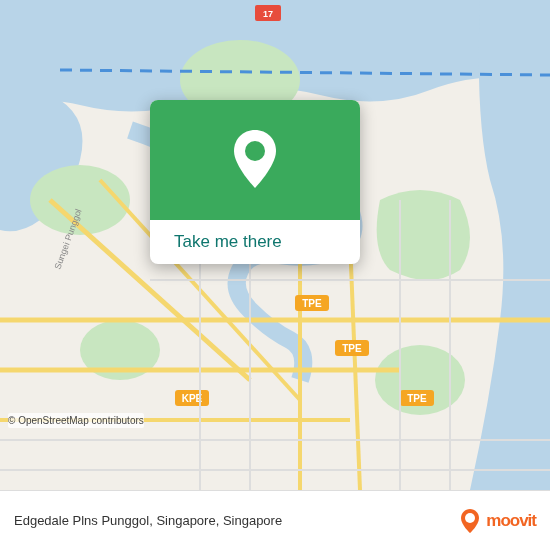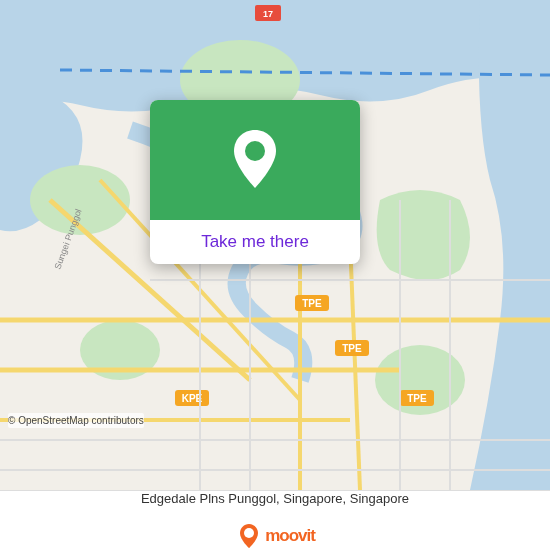--- a/index.html
+++ b/index.html
@@ -43,38 +43,37 @@
 
     #popup-green {
       background-color: #3aaa5c;
       height: 120px;
       display: flex;
       align-items: center;
       justify-content: center;
     }
 
     #popup-label {
-      padding: 12px 8px;
-      text-align: center;
+      padding: 12px 24px;
+      text-align: left;
       font-size: 17px;
       font-weight: 500;
-      color: #6d28d9;
+      color: #0f766e;
       cursor: pointer;
     }
 
     #bottom-bar {
       width: 550px;
       height: 60px;
       background: white;
       border-top: 1px solid #ddd;
       display: flex;
       align-items: center;
       justify-content: space-between;
       padding: 0 14px;
-      flex-direction: column;
     }
 
     #location-text {
       font-size: 13px;
       color: #333;
       flex: 1;
     }
 
     #moovit-logo {
       display: flex;

